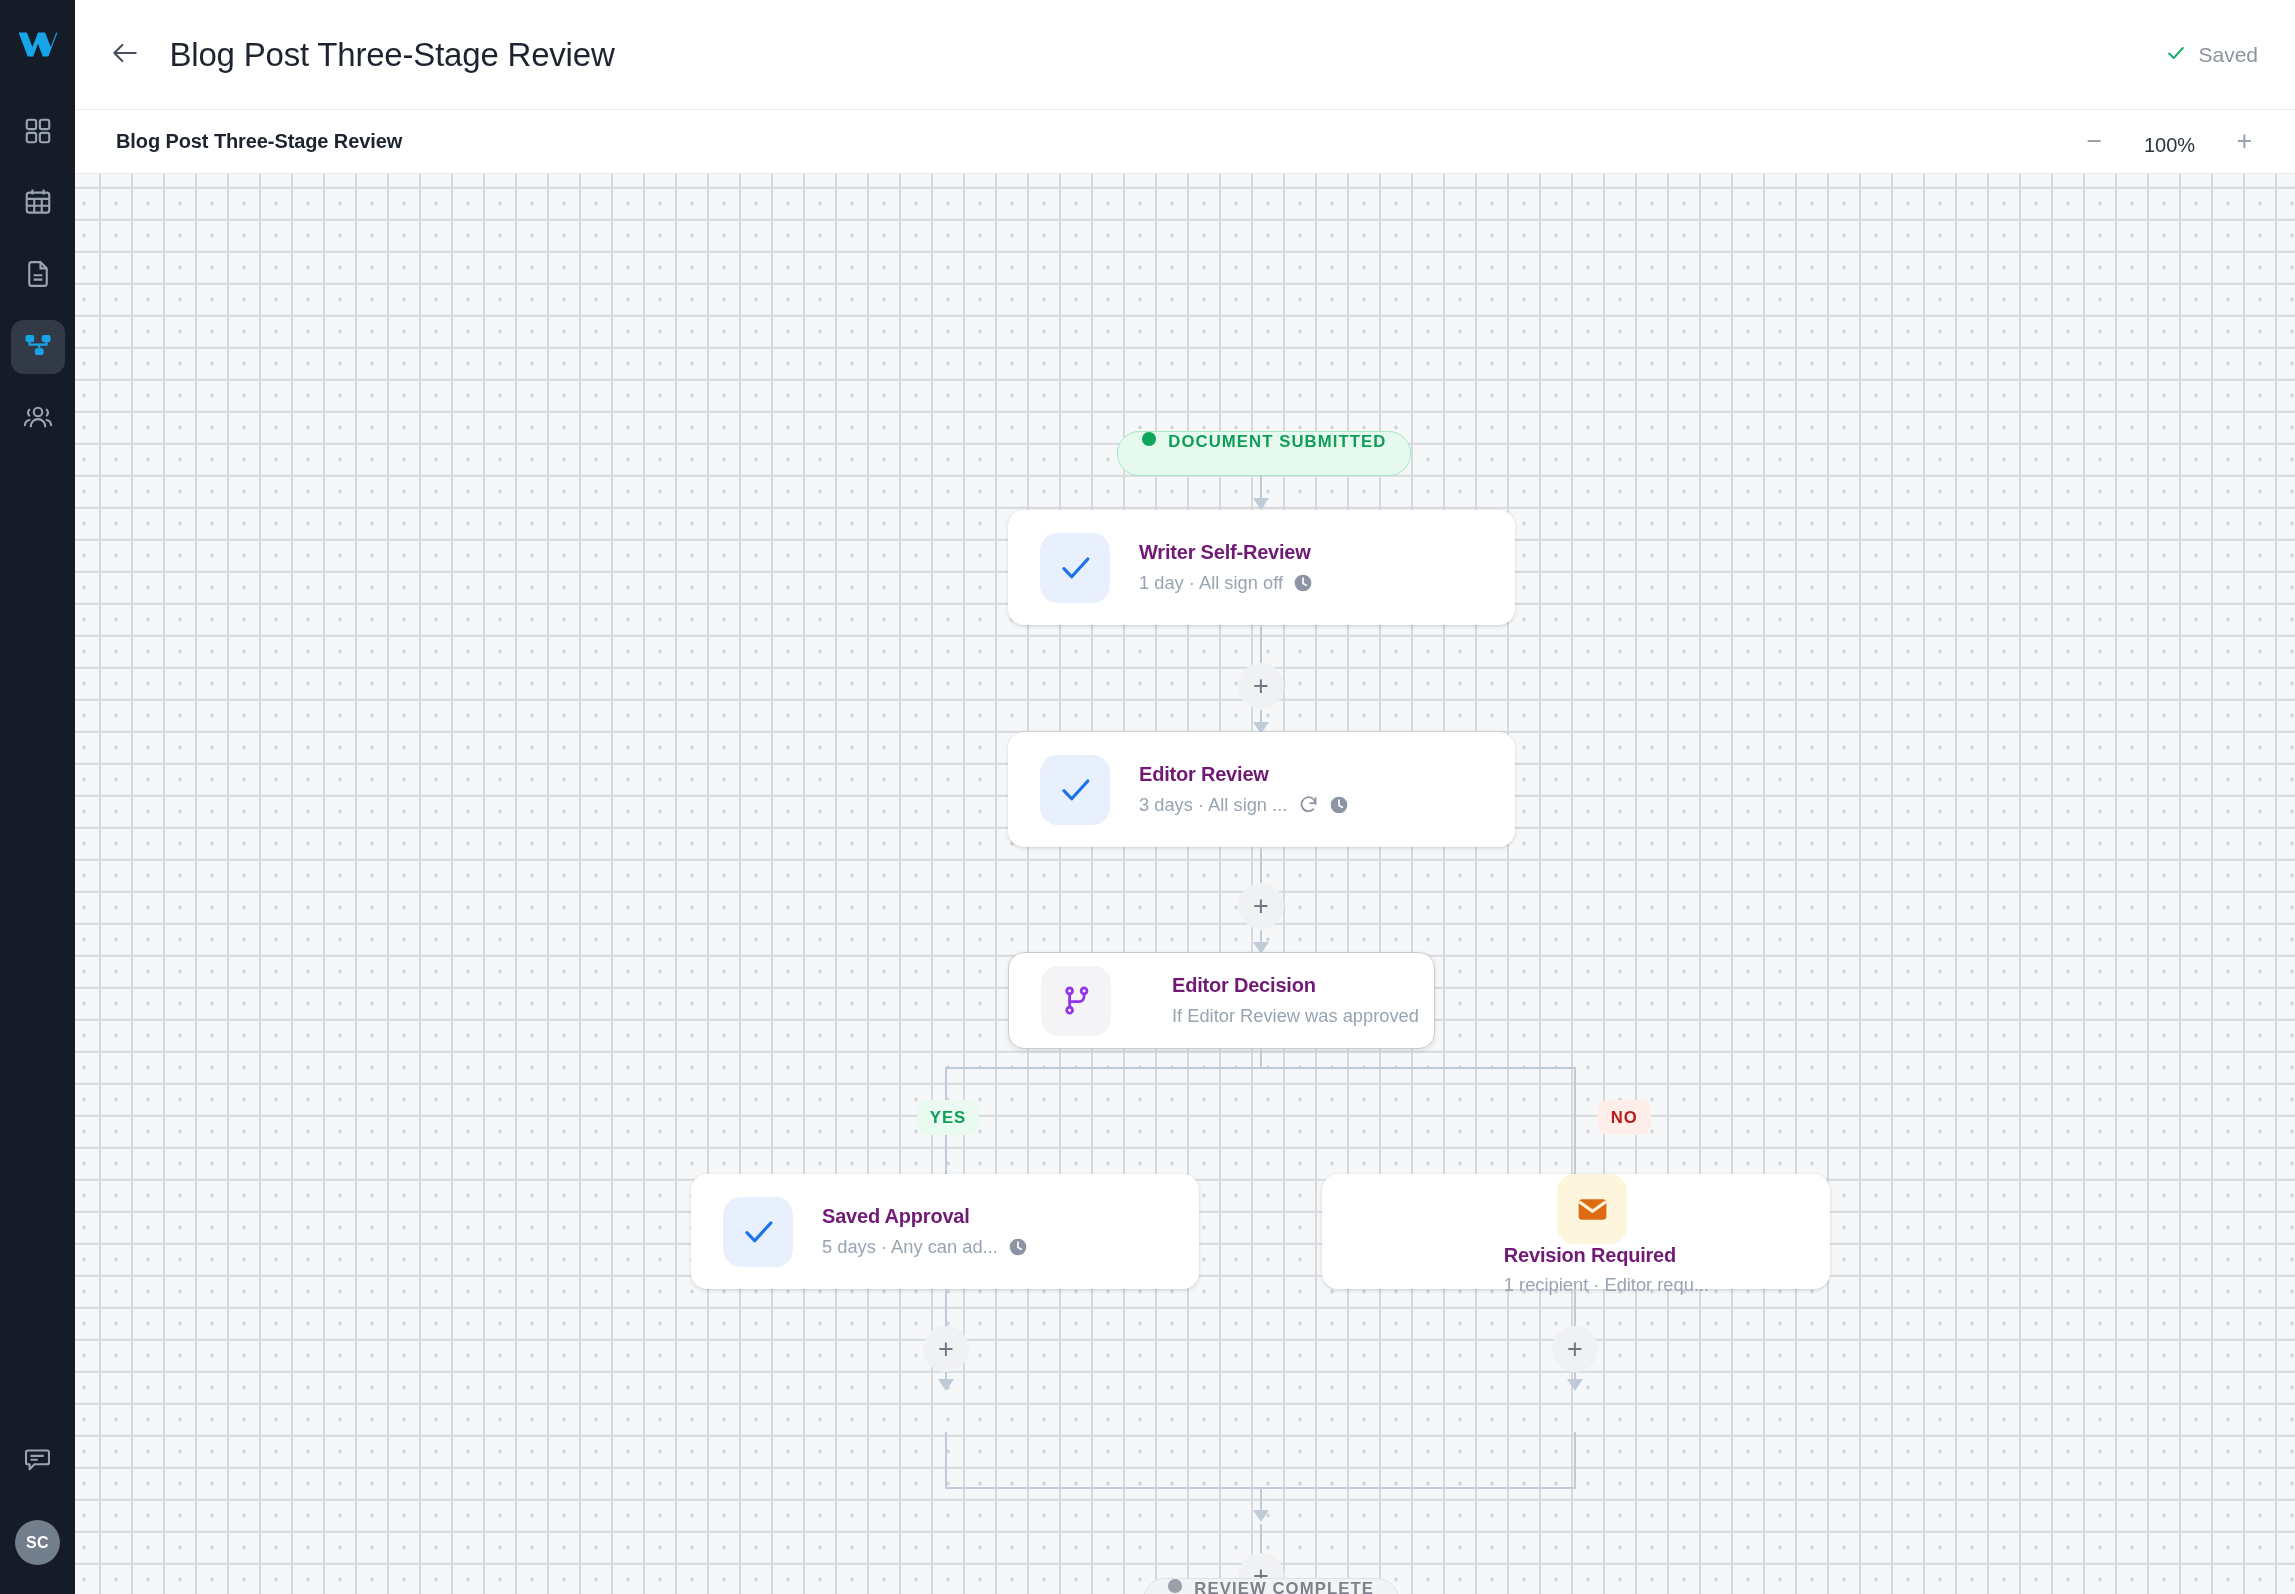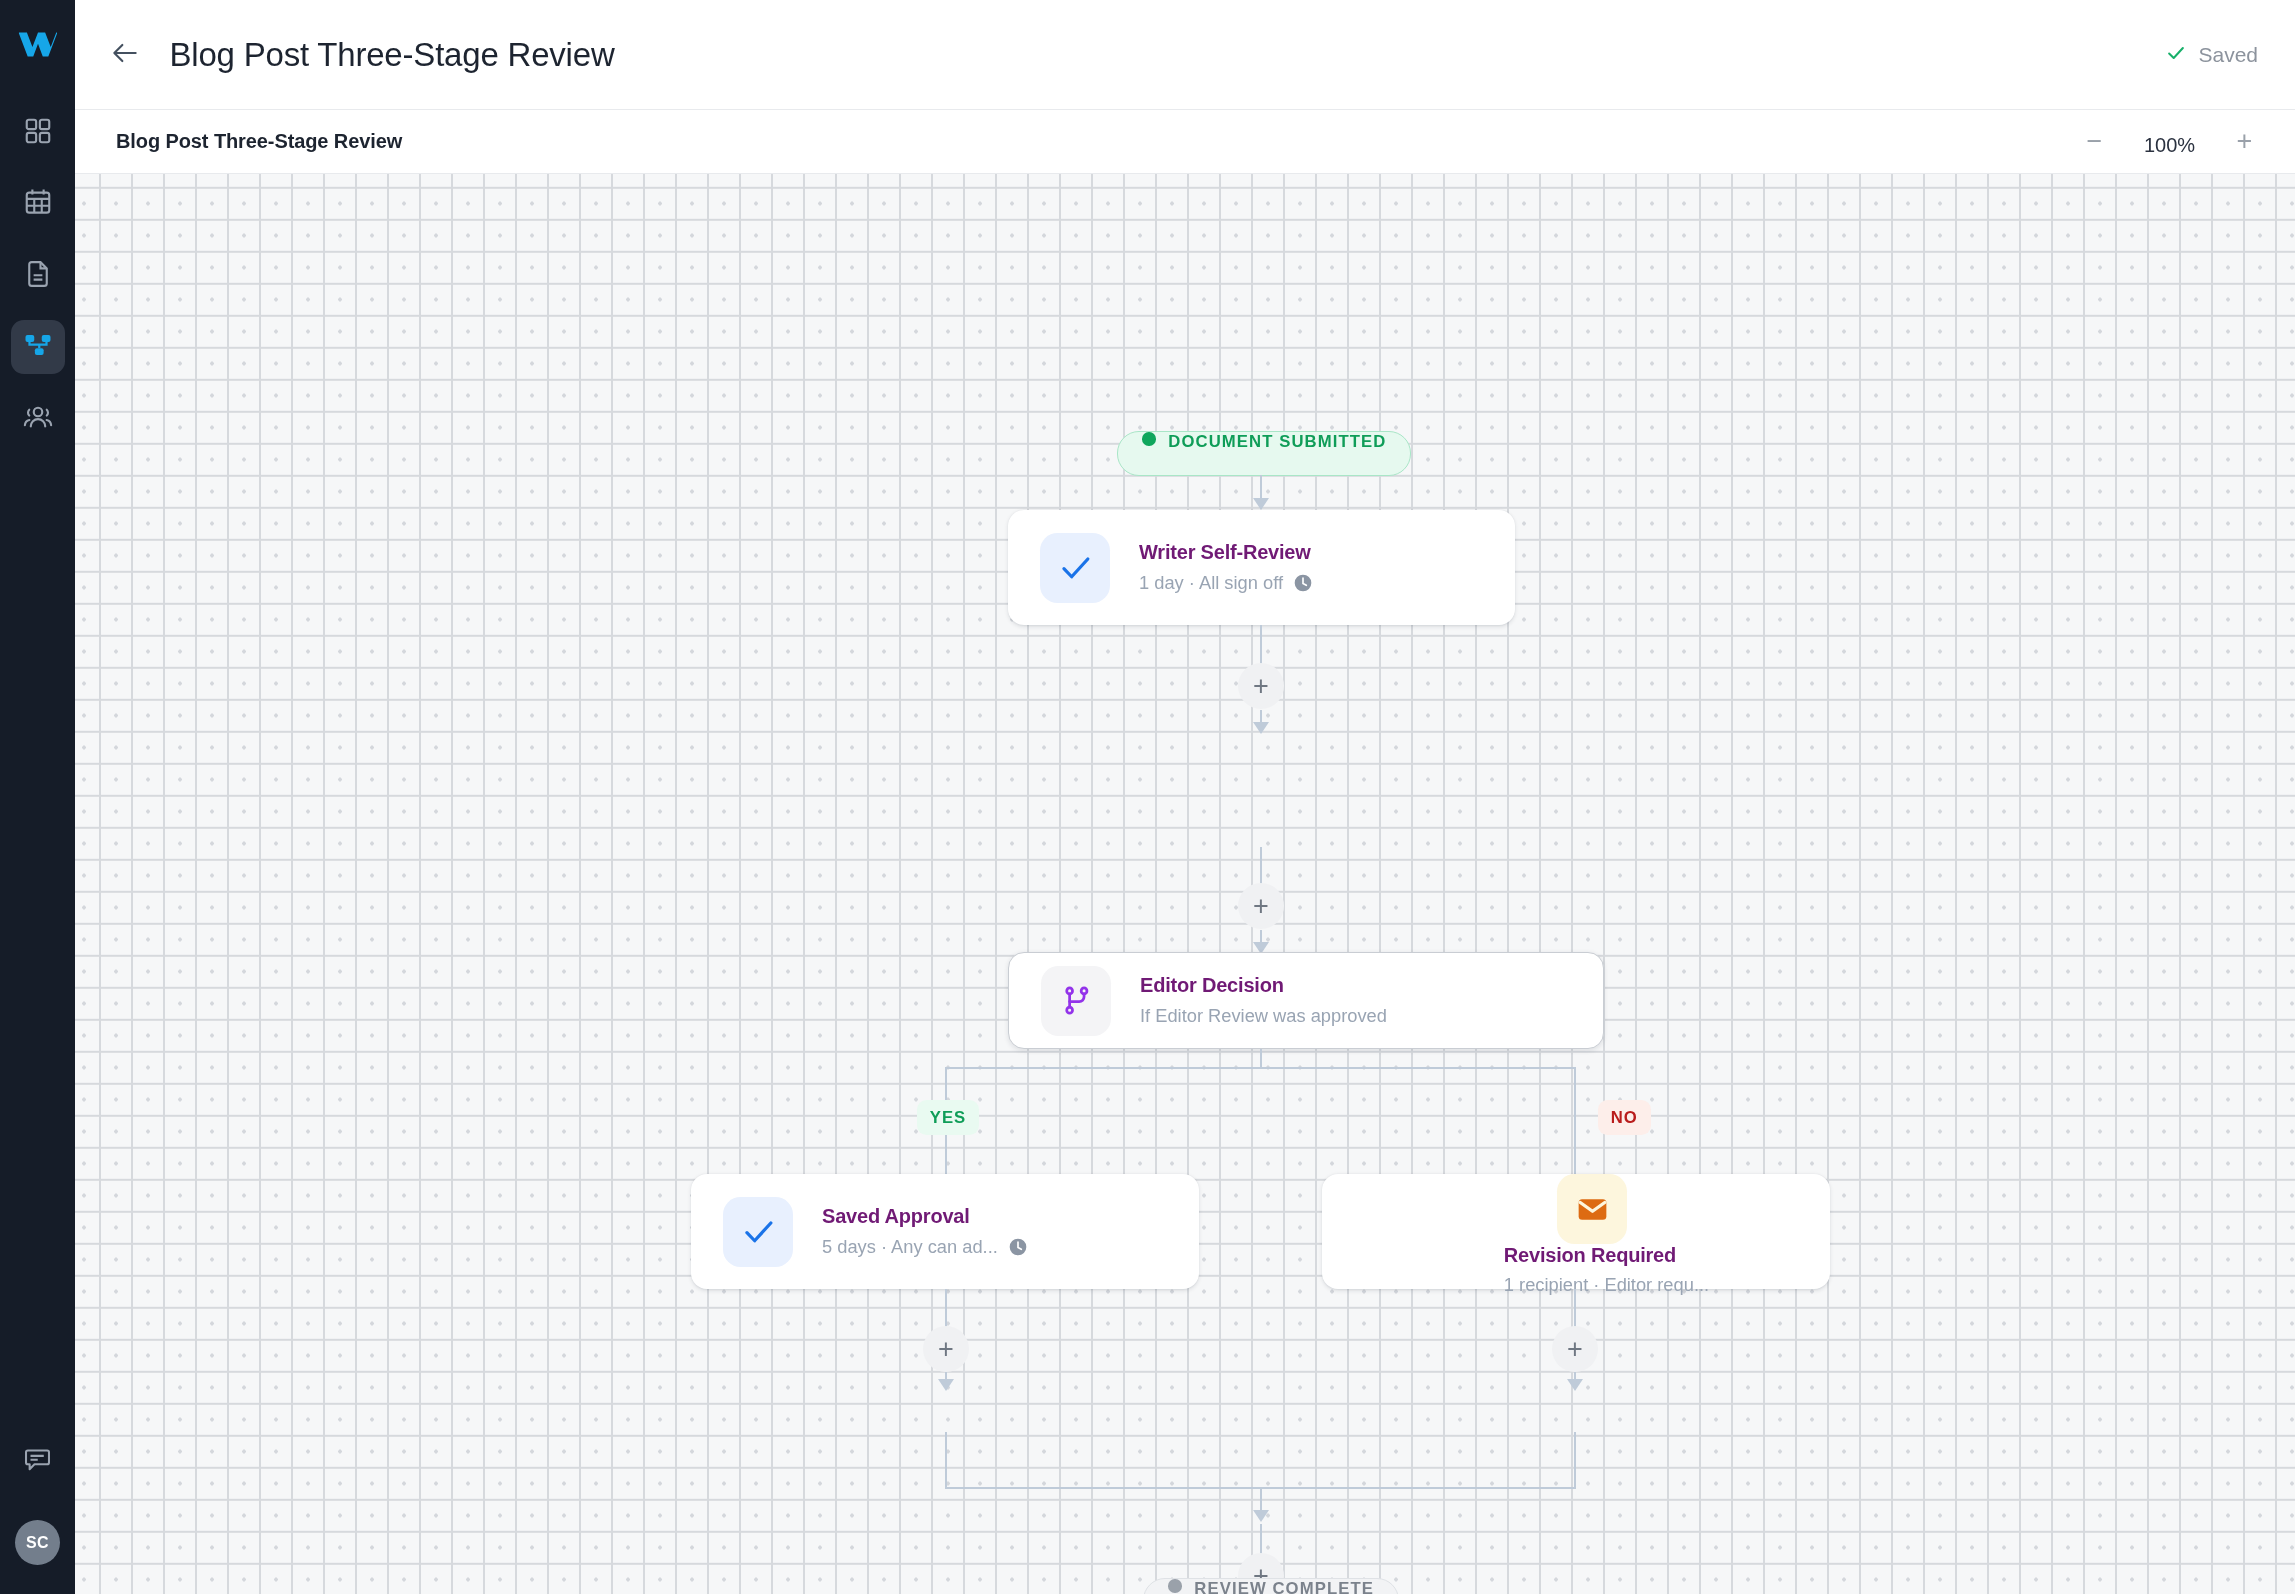--- a/index.html
+++ b/index.html
@@ -325,27 +325,52 @@
               </span>
             </div>
           </div>
         </div>
 
         <div class="edge v" style="left:1185px; top:451px; height:41px;"></div>
         <div class="plus-chip" style="left:1163px; top:489px;">+</div>
         <div class="arrow-stem" style="left:1185px; top:536px; height:16px;"></div>
         <div class="arrow" style="left:1178px; top:548px;"></div>
 
+        <div class="node" style="left:933px; top:558px; width:507px; height:115px;">
+          <div class="node-icon approval">
+            <svg width="37" height="37" viewBox="0 0 24 24" fill="none" stroke="currentColor" stroke-width="2.1" stroke-linecap="round" stroke-linejoin="round">
+              <path d="M4.5 12.8l5 5.2L20 6.5"></path>
+            </svg>
+          </div>
+          <div class="node-text">
+            <div class="node-title">Editor Review</div>
+            <div class="node-sub">
+              <span>3 days · All sign ...</span>
+              <span class="mini">
+                <svg width="21" height="21" viewBox="0 0 24 24" fill="none" stroke="#8b95a3" stroke-width="2" stroke-linecap="round" stroke-linejoin="round">
+                  <path d="M20 11.5a8 8 0 1 0-2.4 5.9"></path>
+                  <path d="M20 4.5v6h-6"></path>
+                </svg>
+              </span>
+              <span class="mini">
+                <svg width="20" height="20" viewBox="0 0 24 24" fill="#8b95a3">
+                  <circle cx="12" cy="12" r="10"></circle>
+                  <path d="M12 6.2v6.3l4 2.3" stroke="#ffffff" stroke-width="2" stroke-linecap="round" fill="none"></path>
+                </svg>
+              </span>
+            </div>
+          </div>
+        </div>
 
         <div class="edge v" style="left:1185px; top:673px; height:41px;"></div>
         <div class="plus-chip" style="left:1163px; top:709px;">+</div>
         <div class="arrow-stem" style="left:1185px; top:756px; height:16px;"></div>
         <div class="arrow" style="left:1178px; top:768px;"></div>
 
-        <div class="node decision" style="left:933px; top:778px; width:596px; height:97px;">
+        <div class="node decision" style="left:933px; top:778px; width:427px; height:97px;gap:32px;">
           <div class="node-icon branch">
             <svg width="33" height="33" viewBox="0 0 24 24" fill="none" stroke="currentColor" stroke-width="2" stroke-linecap="round" stroke-linejoin="round">
               <circle cx="7" cy="5" r="2.1"></circle>
               <circle cx="7" cy="19" r="2.1"></circle>
               <circle cx="17.5" cy="5" r="2.1"></circle>
               <path d="M7 7.1v9.8"></path>
               <path d="M17.5 7.1v2.2a3.5 3.5 0 0 1-3.5 3.5H7"></path>
             </svg>
           </div>
           <div class="node-text">

